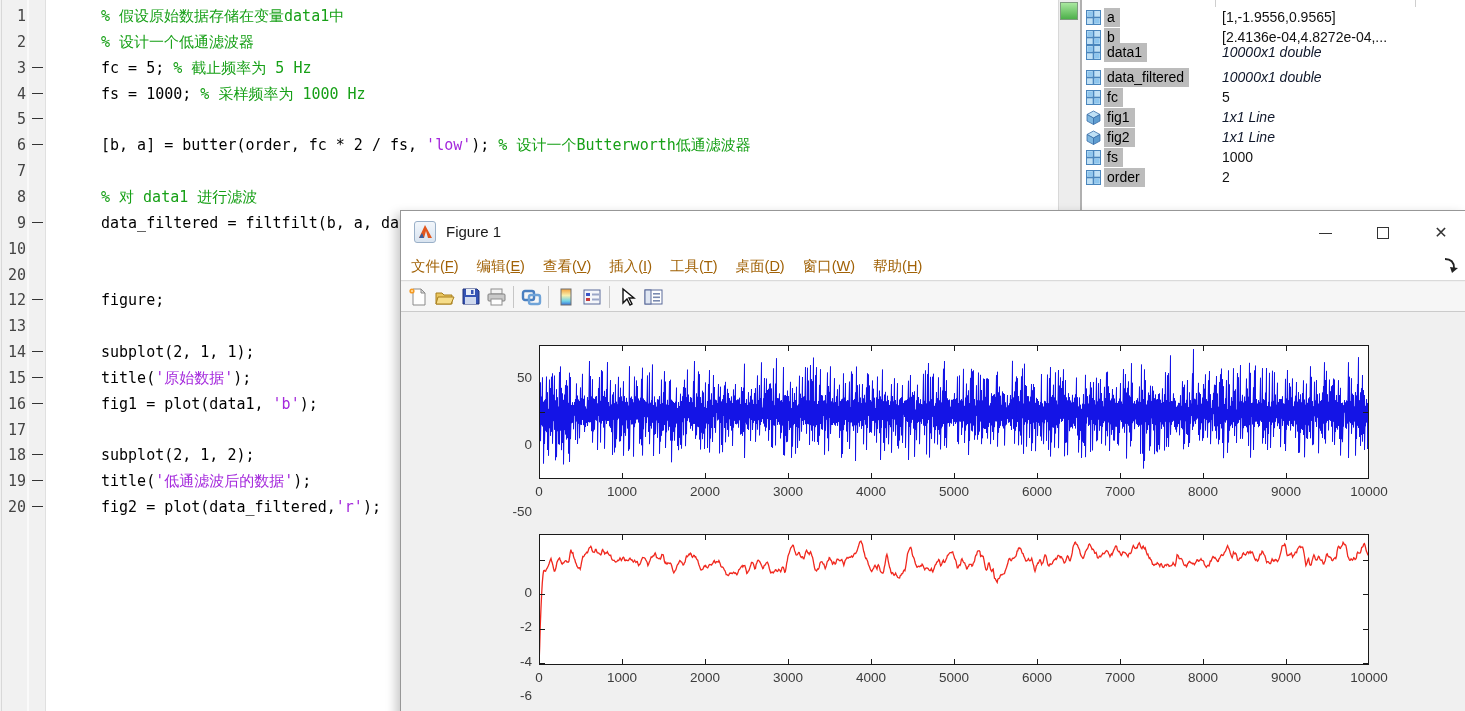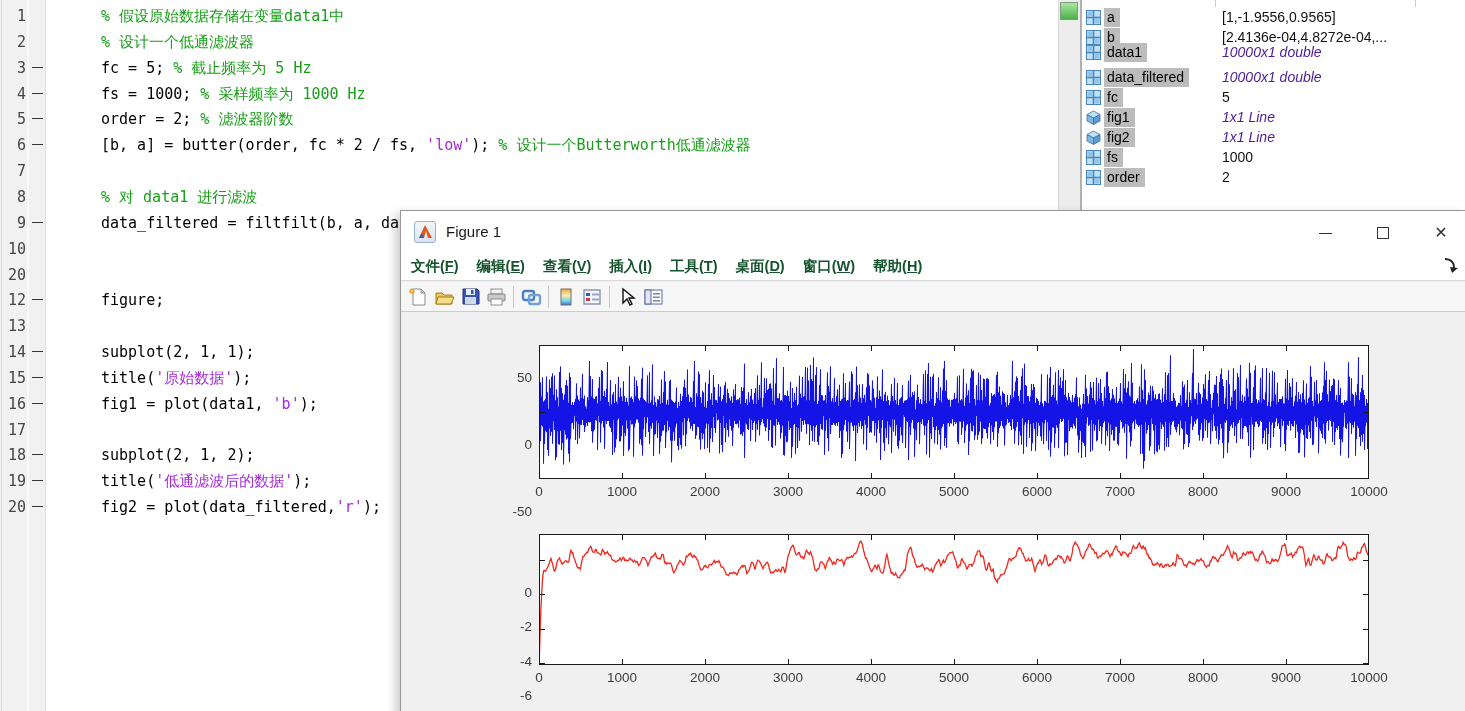--- a/index.html
+++ b/index.html
@@ -30,36 +30,36 @@
   
   #workspace{position:absolute;left:1080px;top:0;width:385px;height:211px;background:#fff;
              border-left:2px solid #b0b0b0;border-bottom:1px solid #c4c4c4;z-index:2;}
   .ws-colsep{position:absolute;top:0;width:1px;height:7px;background:#cfcfcf;}
   .ws-row{position:absolute;left:0;width:100%;height:20px;}
   .ws-icon{position:absolute;left:4px;top:2px;width:15px;height:15px;}
   .ws-name{position:absolute;left:22px;top:0;height:19px;line-height:19px;background:#bcbcbc;
            padding:0 5px 0 3px;font-size:14px;color:#000;}
   .ws-value{position:absolute;left:140px;top:0;height:19px;line-height:19px;font-size:14px;color:#111;
             white-space:nowrap;}
-  .ws-value.dim{color:#4c1d95;font-style:italic;}
+  .ws-value.dim{color:#0f172a;font-style:italic;}
 
   
   #figwin{position:absolute;left:400px;top:210px;width:1065px;height:637px;background:#f0f0f0;
           border:1px solid #979797;border-right:none;box-shadow:-4px 4px 10px rgba(0,0,0,.22);z-index:10;}
   #titlebar{position:absolute;left:0;top:0;width:100%;height:42px;background:#fff;}
   #fig-appicon{position:absolute;left:13px;top:10px;width:22px;height:22px;border:1px solid #9ab0c8;
                border-radius:3px;background:linear-gradient(#f2f6fb,#d9e4f0);}
   #fig-title{position:absolute;left:45px;top:0;height:42px;line-height:42px;font-size:15px;color:#1a1a1a;}
   .winbtn{position:absolute;top:6px;width:48px;height:32px;display:flex;align-items:center;justify-content:center;}
   .glyph-min{width:13px;height:0;border-top:1.6px solid #333;}
   .glyph-max{width:12px;height:12px;border:1.4px solid #333;}
   .glyph-close{font-size:16px;color:#333;line-height:1;font-family:"DejaVu Sans",sans-serif;}
   #menubar{position:absolute;left:0;top:42px;width:100%;height:28px;background:#fff;
            border-bottom:1px solid #dadada;display:flex;align-items:center;padding-left:10px;gap:18px;}
-  .menu-item{font-size:14.5px;color:#14532d;white-space:nowrap;font-weight:bold;}
+  .menu-item{font-size:14.5px;color:#a16207;white-space:nowrap;}
   .menu-item .mn{text-decoration:underline;}
   #dockarrow{position:absolute;right:7px;top:46px;width:16px;height:16px;}
   #toolbar{position:absolute;left:0;top:71px;width:100%;height:30px;background:#f6f6f6;
            border-bottom:1px solid #cbcbcb;display:flex;align-items:center;padding-left:4px;}
   .tbtn{width:26px;height:25px;display:flex;align-items:center;justify-content:center;}
   .tsep{width:1px;height:22px;background:#c6c6c6;margin:0 4px;}
   #figcanvas{position:absolute;left:0;top:101px;width:100%;height:400px;background:#f0f0f0;}
 
   .axes{position:absolute;background:#fff;}
   .axes svg{position:absolute;left:0;top:0;overflow:hidden;}
@@ -74,21 +74,21 @@
   <div id="editor">
     <div id="gutter">
       <div class="gedge"></div>
         <div class="gsep"></div>
     </div>
     <div id="lines-host">
         <div class="code-line" style="top: 3px; width: 1058px;"><span class="lnum">1</span><span class="ctext"><span class="tok-comment">% 假设原始数据存储在变量data1中</span></span></div>
         <div class="code-line" style="top: 28.85px; width: 1058px;"><span class="lnum">2</span><span class="ctext"><span class="tok-comment">% 设计一个低通滤波器</span></span></div>
         <div class="code-line" style="top: 54.7px; width: 1058px;"><span class="lnum">3</span><span class="execmark"></span><span class="ctext"><span class="tok-code">fc = 5; </span><span class="tok-comment">% 截止频率为 5 Hz</span></span></div>
         <div class="code-line" style="top: 80.55px; width: 1058px;"><span class="lnum">4</span><span class="execmark"></span><span class="ctext"><span class="tok-code">fs = 1000; </span><span class="tok-comment">% 采样频率为 1000 Hz</span></span></div>
-        <div class="code-line" style="top: 106.4px; width: 1058px;"><span class="lnum">5</span><span class="execmark"></span><span class="ctext"><span class="tok-code">order = 2; </span><span class="tok-comment">% 滤波器阶数</span></span></div>
+        <div class="code-line" style="top: 106.4px; width: 1058px;"><span class="lnum">5</span><span class="execmark"></span></div>
         <div class="code-line" style="top: 132.25px; width: 1058px;"><span class="lnum">6</span><span class="execmark"></span><span class="ctext"><span class="tok-code">[b, a] = butter(order, fc * 2 / fs, </span><span class="tok-string">'low'</span><span class="tok-code">); </span><span class="tok-comment">% 设计一个Butterworth低通滤波器</span></span></div>
         <div class="code-line" style="top: 158.1px; width: 1058px;"><span class="lnum">7</span><span class="ctext"></span></div>
         <div class="code-line" style="top: 183.95px; width: 1058px;"><span class="lnum">8</span><span class="ctext"><span class="tok-comment">% 对 data1 进行滤波</span></span></div>
         <div class="code-line" style="top: 209.8px; width: 1058px;"><span class="lnum">9</span><span class="execmark"></span><span class="ctext"><span class="tok-code">data_filtered = filtfilt(b, a, data1);</span></span></div>
         <div class="code-line" style="top: 235.65px; width: 1058px;"><span class="lnum">10</span><span class="ctext"></span></div>
         <div class="code-line" style="top: 261.5px; width: 1058px;"><span class="lnum">20</span></div>
         <div class="code-line" style="top: 287.35px; width: 1058px;"><span class="lnum">12</span><span class="execmark"></span><span class="ctext"><span class="tok-code">figure;</span></span></div>
         <div class="code-line" style="top: 313.2px; width: 1058px;"><span class="lnum">13</span><span class="ctext"></span></div>
         <div class="code-line" style="top: 339.05px; width: 1058px;"><span class="lnum">14</span><span class="execmark"></span><span class="ctext"><span class="tok-code">subplot(2, 1, 1);</span></span></div>
         <div class="code-line" style="top: 364.9px; width: 1058px;"><span class="lnum">15</span><span class="execmark"></span><span class="ctext"><span class="tok-code">title(</span><span class="tok-string">'原始数据'</span><span class="tok-code">);</span></span></div>

